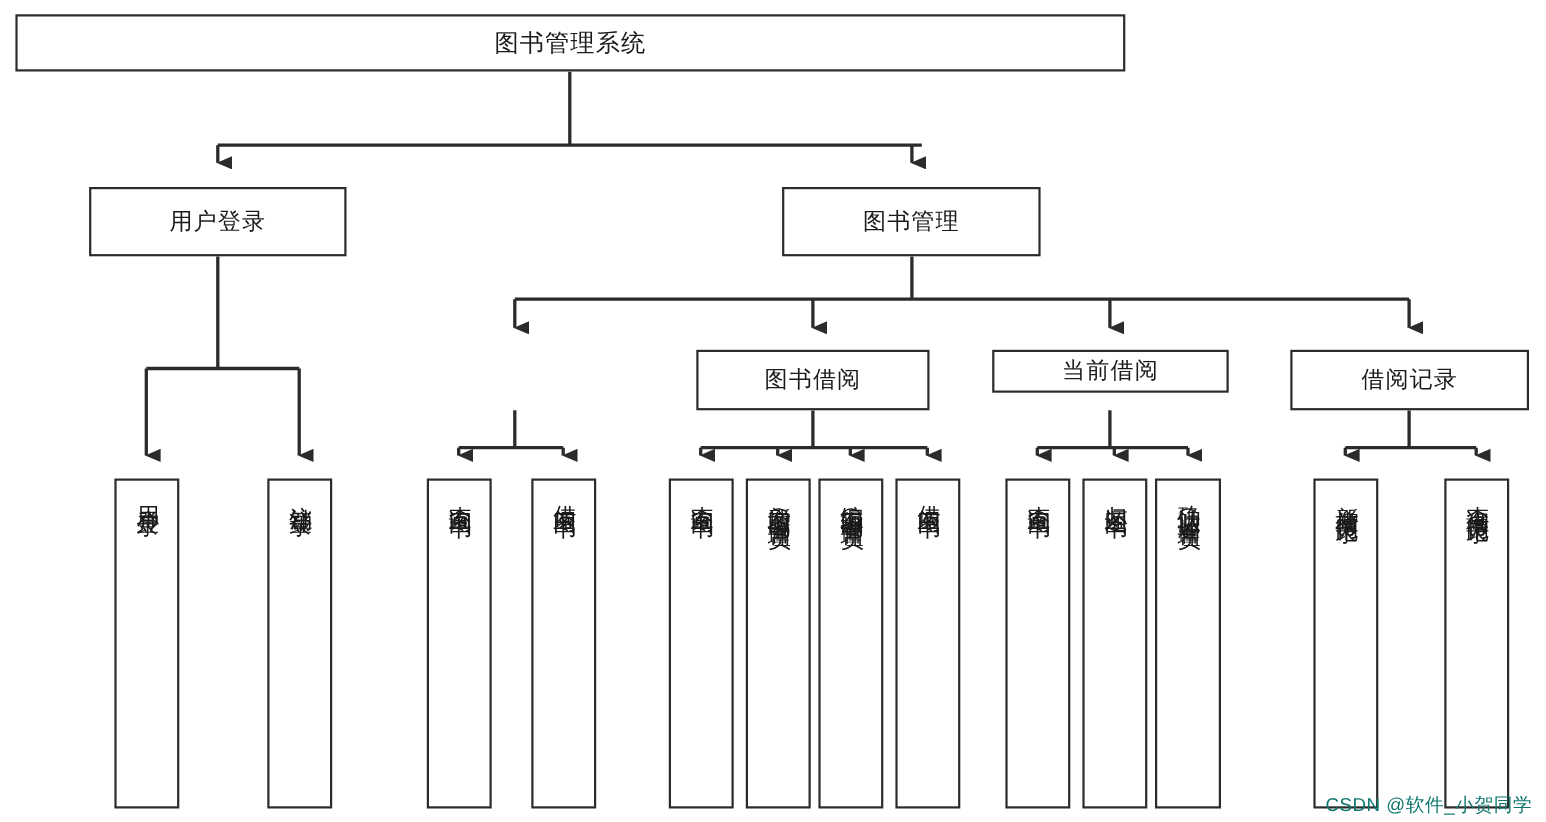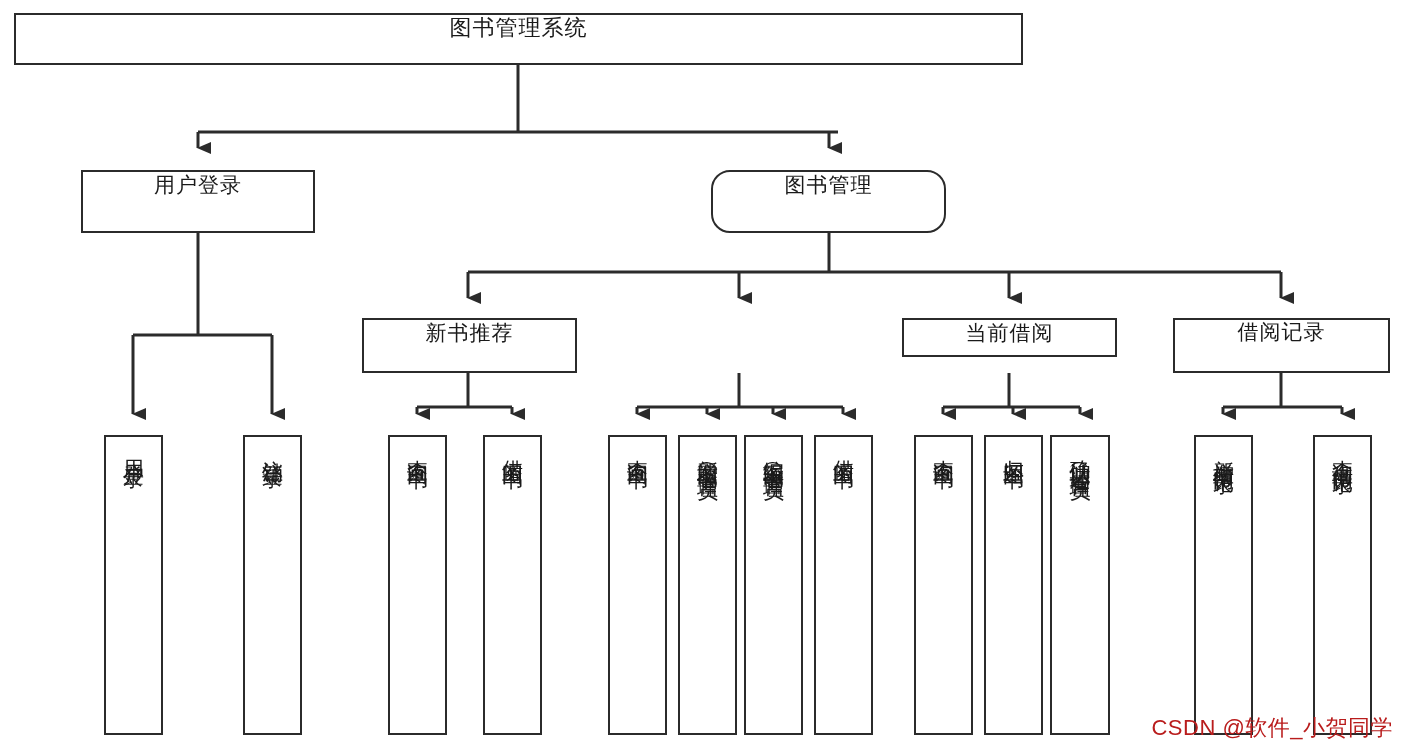--- a/index.html
+++ b/index.html
@@ -24,20 +24,21 @@
     width: 1405px;
     height: 747px;
   }
   .node {
     position: absolute;
     box-sizing: border-box;
     border: 2px solid #2b2b2b;
     background: #ffffff;
     color: #1a1a1a;
     display: flex;
+    align-items: center;
     justify-content: center;
     text-align: center;
     z-index: 2;
   }
   .node.h {
     font-size: 21px;
     line-height: 1.2;
     letter-spacing: 1px;
   }
   .node.root {
@@ -54,22 +55,22 @@
     writing-mode: vertical-rl;
     text-orientation: upright;
     display: block;
     white-space: nowrap;
     letter-spacing: 3px;
   }
   #watermark {
     position: absolute;
     right: 12px;
     bottom: 4px;
-    font-size: 22px;
-    color: #b91c1c;
+    font-size: 17px;
+    color: #0f766e;
     z-index: 5;
     white-space: nowrap;
     letter-spacing: 0.5px;
     text-align: right;
   }
 </style>
 </head>
 <body>
 
 <div id="canvas">
@@ -124,26 +125,26 @@
     </g>
   </svg>
 
   <div class="node h root" style="left:14px;top:13px;width:1009px;height:52px;">
     <span>图书管理系统</span>
   </div>
 
   <div class="node h" style="left:81px;top:170px;width:234px;height:63px;">
     <span>用户登录</span>
   </div>
-  <div class="node h" style="left:711px;top:170px;width:235px;height:63px;border-radius:19px;">
+  <div class="node h" style="left:711px;top:170px;width:235px;height:63px;">
     <span>图书管理</span>
   </div>
 
-  <div class="node h" style="left:362px;top:318px;width:215px;height:55px;">
-    <span>新书推荐</span>
+  <div class="node h" style="left:633px;top:318px;width:212px;height:55px;">
+    <span>图书借阅</span>
   </div>
   <div class="node h" style="left:902px;top:318px;width:215px;height:39px;">
     <span>当前借阅</span>
   </div>
   <div class="node h" style="left:1173px;top:318px;width:217px;height:55px;font-family:Liberation Serif, serif;">
     <span>借阅记录</span>
   </div>
 
   <div class="node v" style="left:104px;top:435px;width:59px;height:300px;">
     <span class="vtext">用户登录</span>

